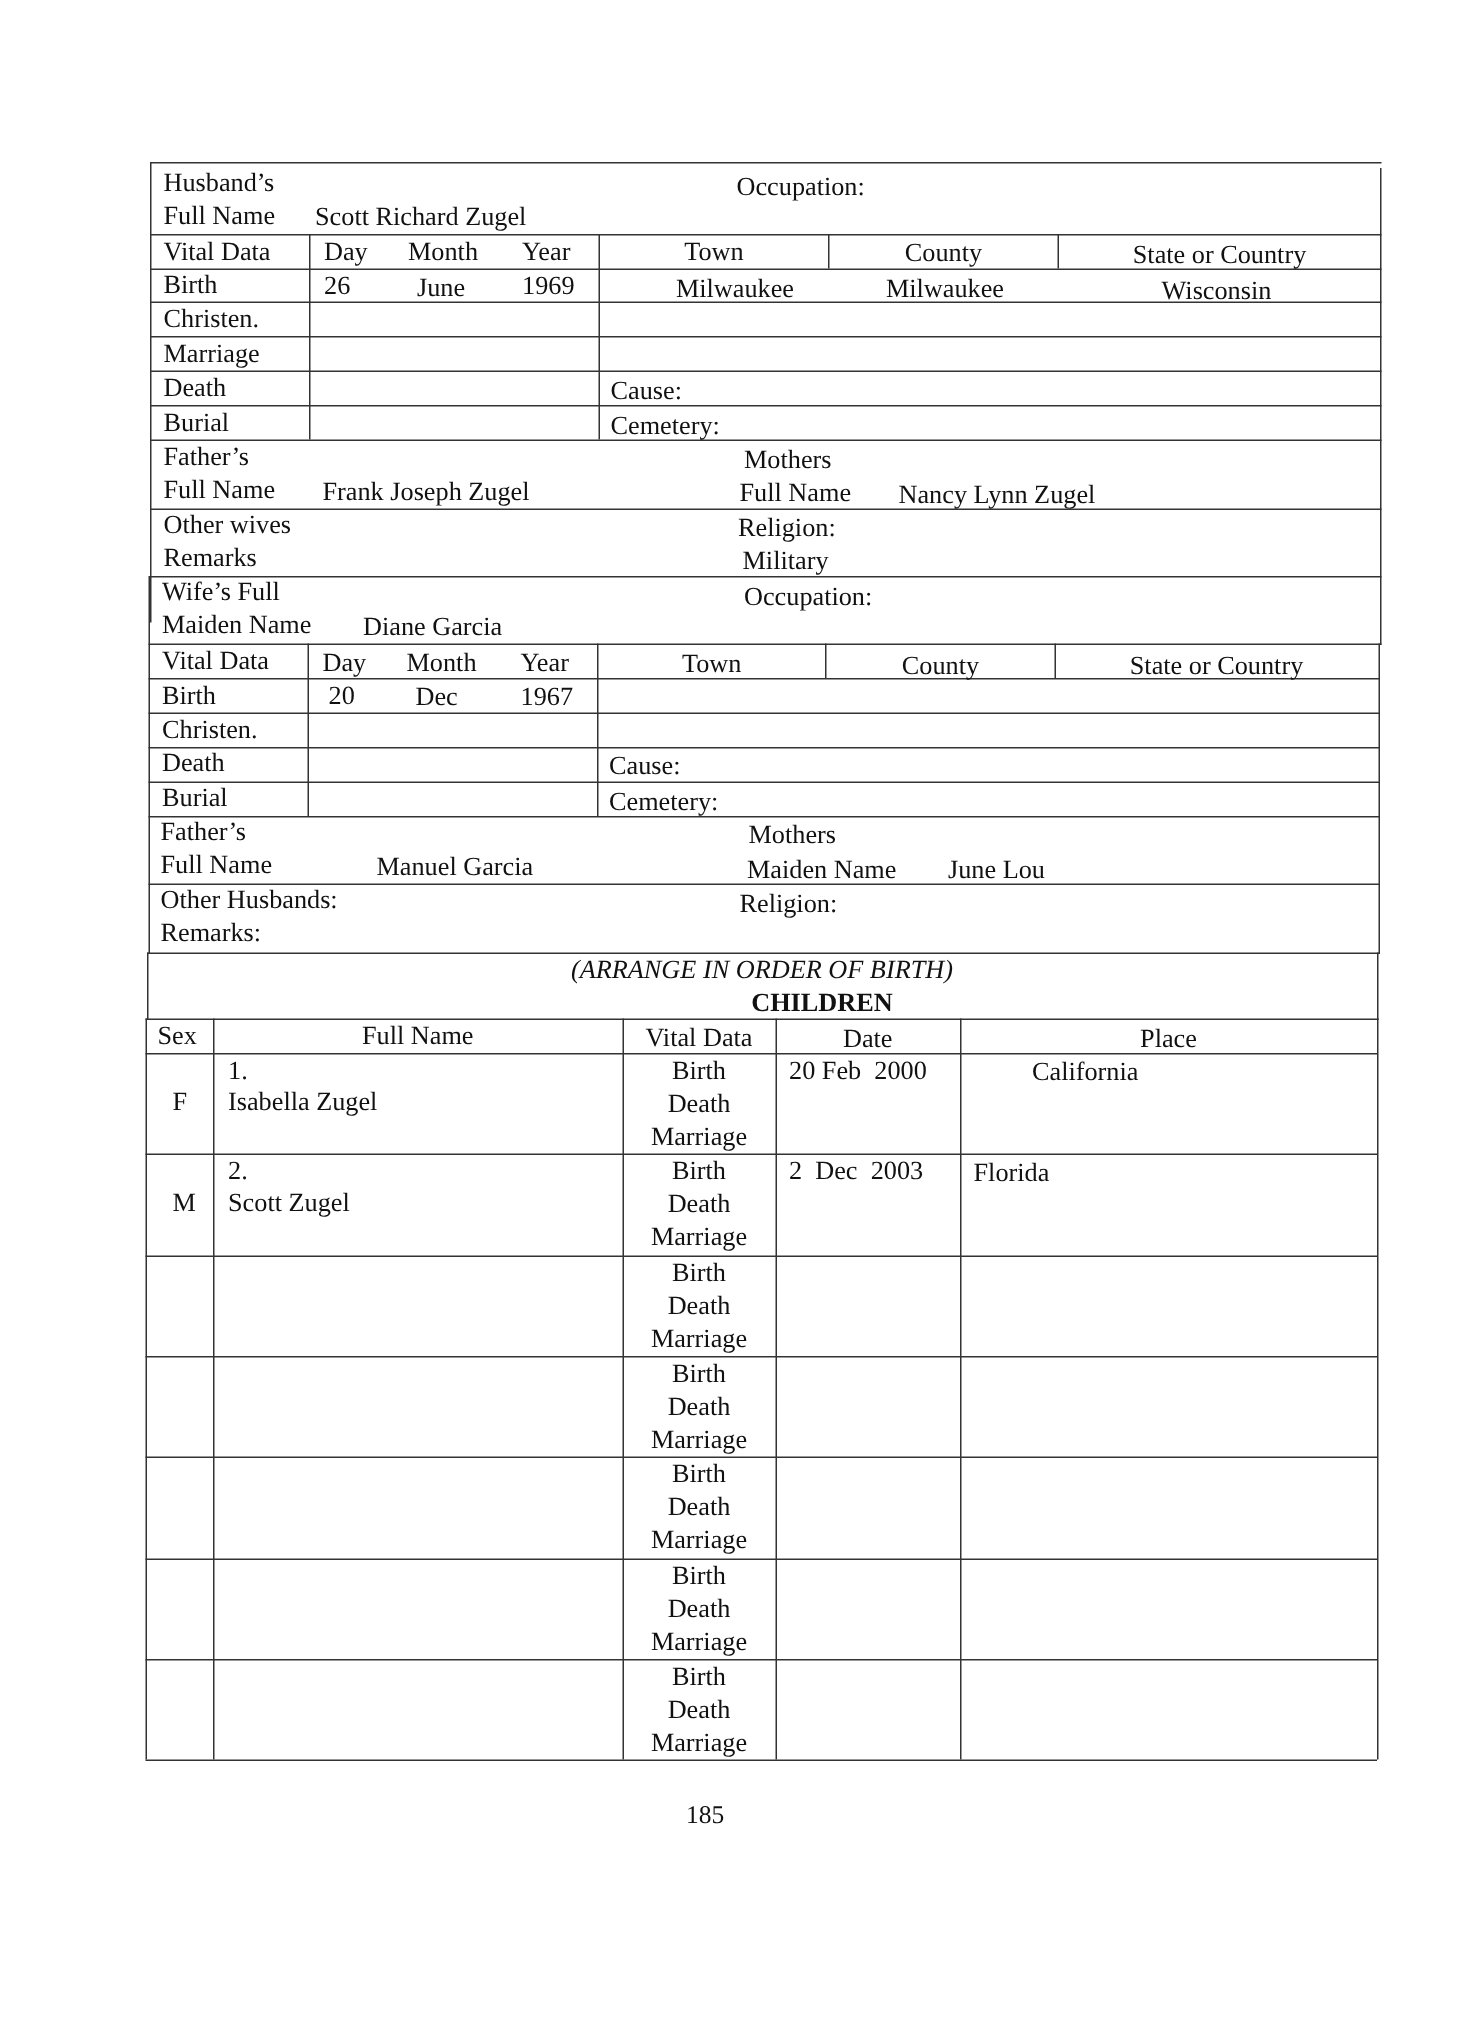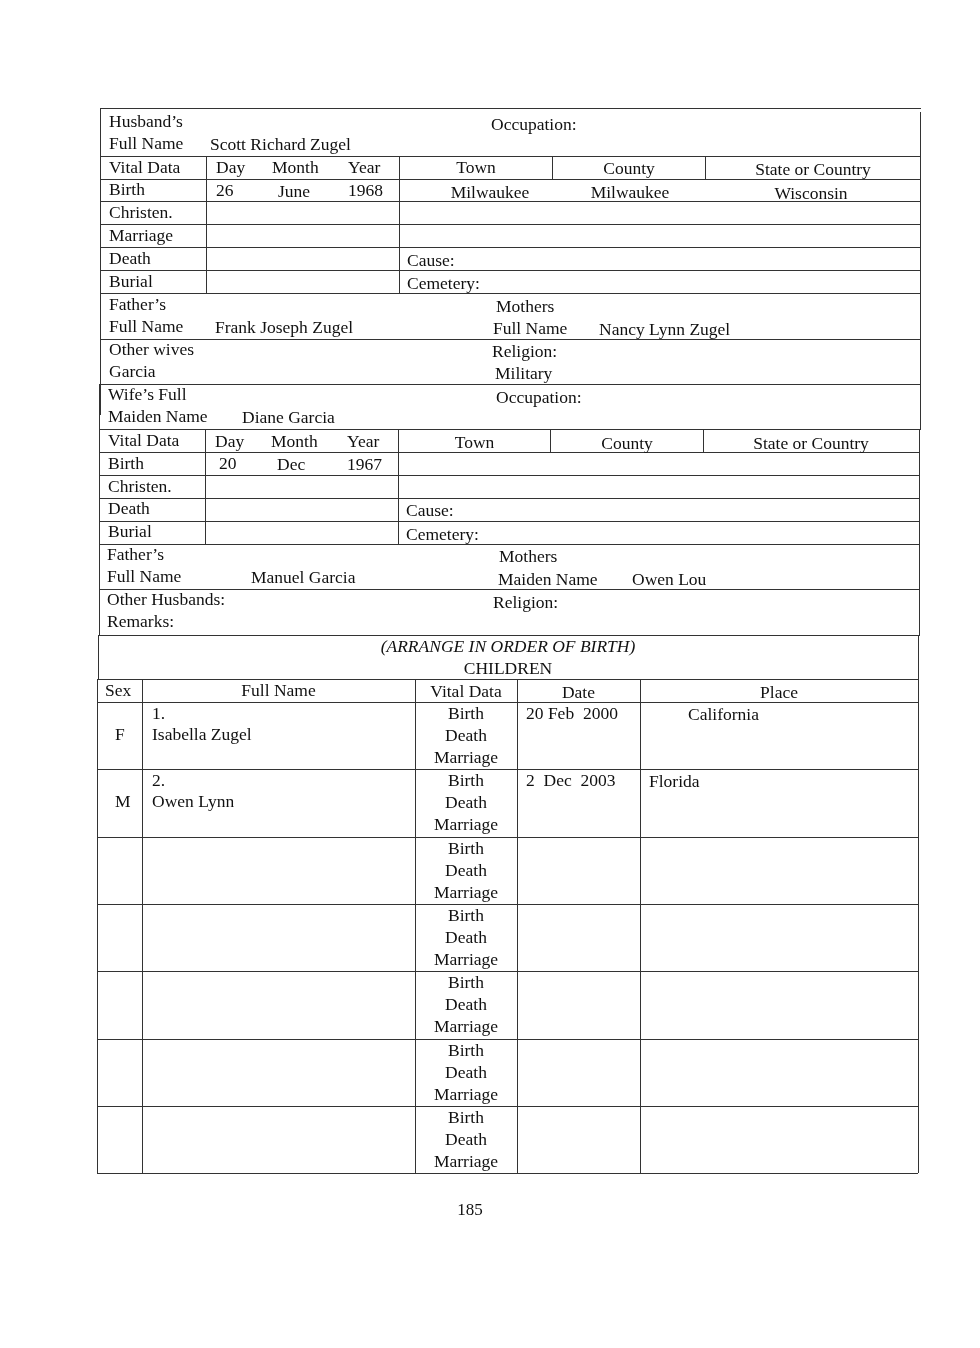--- a/index.html
+++ b/index.html
@@ -2,21 +2,21 @@
 <html><head>
 <meta charset="utf-8">
 <style>
   html, body { margin: 0; padding: 0; background: #ffffff; }
   body { width: 980px; height: 1348px; position: relative; overflow: hidden;
          font-family: "Liberation Serif", "DejaVu Serif", serif; color: #111; }
   .t { position: absolute; font-size: 17.5px; line-height: 20px; white-space: nowrap; }
   .hl { position: absolute; height: 0; border-top: 1.3px solid #333; }
   .vl { position: absolute; width: 0; border-left: 1.3px solid #333; }
   .c { text-align: center; }
-  .b { font-weight: normal; }
+  .b { font-weight: bold; padding-left: 40px; }
   .i { font-style: italic; }
   #page-num { font-size: 17px; }
 </style>
 </head>
 <body>
 
 <div id="form">
 
   <div class="hl" style="left:100px; top:108px; width:821px;"></div>
   <div class="vl" style="left:100px; top:108px; height:307px;"></div>
@@ -43,42 +43,42 @@
   <span class="t" style="left:216px; top:157px;">Day</span>
   <span class="t" style="left:272px; top:157px;">Month</span>
   <span class="t" style="left:348px; top:157px;">Year</span>
   <span class="t c" style="left:400px; top:157px; width:152px;">Town</span>
   <span class="t c" style="left:553px; top:158px; width:152px;">County</span>
   <span class="t c" style="left:706px; top:159px; width:214px;">State or Country</span>
 
   <span class="t" style="left:109px; top:179px;">Birth</span>
   <span class="t" style="left:216px; top:180px;">26</span>
   <span class="t" style="left:278px; top:181px;">June</span>
-  <span class="t" style="left:348px; top:180px;">1968</span>
+  <span class="t" style="left:348px; top:180px;">1969</span>
   <span class="t c" style="left:400px; top:182px; width:180px;">Milwaukee</span>
   <span class="t c" style="left:560px; top:182px; width:140px;">Milwaukee</span>
   <span class="t c" style="left:706px; top:183px; width:210px;">Wisconsin</span>
 
   <span class="t" style="left:109px; top:202px;">Christen.</span>
   <span class="t" style="left:109px; top:225px;">Marriage</span>
   <span class="t" style="left:109px; top:248px;">Death</span>
   <span class="t" style="left:407px; top:250px;">Cause:</span>
   <span class="t" style="left:109px; top:271px;">Burial</span>
   <span class="t" style="left:407px; top:273px;">Cemetery:</span>
 
   <span class="t" style="left:109px; top:294px;">Father’s</span>
   <span class="t" style="left:109px; top:316px;">Full Name</span>
   <span class="t" style="left:215px; top:317px;">Frank Joseph Zugel</span>
   <span class="t" style="left:496px; top:296px;">Mothers</span>
   <span class="t" style="left:493px; top:318px;">Full Name</span>
   <span class="t" style="left:599px; top:319px;">Nancy Lynn Zugel</span>
   <div class="hl" style="left:100px; top:339px; width:821px;"></div>
 
   <span class="t" style="left:109px; top:339px;">Other wives</span>
-  <span class="t" style="left:109px; top:361px;">Garcia</span>
+  <span class="t" style="left:109px; top:361px;">Remarks</span>
   <span class="t" style="left:492px; top:341px;">Religion:</span>
   <span class="t" style="left:495px; top:363px;">Military</span>
   <div class="hl" style="left:100px; top:384px; width:821px;"></div>
 
   <span class="t" style="left:108px; top:384px;">Wife’s Full</span>
   <span class="t" style="left:108px; top:406px;">Maiden Name</span>
   <span class="t" style="left:242px; top:407px;">Diane Garcia</span>
   <span class="t" style="left:496px; top:387px;">Occupation:</span>
 
   <div class="hl" style="left:99px; top:429px; width:822px;"></div>
@@ -112,21 +112,21 @@
   <span class="t" style="left:108px; top:498px;">Death</span>
   <span class="t" style="left:406px; top:500px;">Cause:</span>
   <span class="t" style="left:108px; top:521px;">Burial</span>
   <span class="t" style="left:406px; top:524px;">Cemetery:</span>
 
   <span class="t" style="left:107px; top:544px;">Father’s</span>
   <span class="t" style="left:107px; top:566px;">Full Name</span>
   <span class="t" style="left:223px; top:567px;margin-left:28px;">Manuel Garcia</span>
   <span class="t" style="left:499px; top:546px;">Mothers</span>
   <span class="t" style="left:498px; top:569px;">Maiden Name</span>
-  <span class="t" style="left:632px; top:569px;">Owen Lou</span>
+  <span class="t" style="left:632px; top:569px;">June Lou</span>
   <div class="hl" style="left:99px; top:589px; width:821px;"></div>
 
   <span class="t" style="left:107px; top:589px;">Other Husbands:</span>
   <span class="t" style="left:107px; top:611px;">Remarks:</span>
   <span class="t" style="left:493px; top:592px;">Religion:</span>
   <div class="hl" style="left:98px; top:635px; width:822px;"></div>
 
   <div class="vl" style="left:98px; top:635px; height:45px;"></div>
   <div class="vl" style="left:918px; top:635px; height:45px;"></div>
   <span class="t c i" style="left:98px; top:636px; width:820px;">(ARRANGE IN ORDER OF BIRTH)</span>
@@ -151,21 +151,21 @@
       <span class="t" style="left:152px; top:703.0px;">1.</span>
       <span class="t" style="left:152px; top:724.0px;">Isabella Zugel</span>
       <span class="t c" style="left:415px; top:703.0px; width:102px;">Birth</span>
       <span class="t c" style="left:415px; top:725.0px; width:102px;">Death</span>
       <span class="t c" style="left:415px; top:747.0px; width:102px;">Marriage</span>
       <span class="t" style="left:526px; top:703.0px; white-space:pre;">20 Feb  2000</span>
       <span class="t" style="left:688px; top:704.0px;">California</span>
       <div class="hl" style="left:97px; top:836.6px; width:821px;"></div>
       <span class="t" style="left:115px; top:791.3px;">M</span>
       <span class="t" style="left:152px; top:770.3px;">2.</span>
-      <span class="t" style="left:152px; top:791.3px;">Owen Lynn</span>
+      <span class="t" style="left:152px; top:791.3px;">Scott Zugel</span>
       <span class="t c" style="left:415px; top:770.3px; width:102px;">Birth</span>
       <span class="t c" style="left:415px; top:792.3px; width:102px;">Death</span>
       <span class="t c" style="left:415px; top:814.3px; width:102px;">Marriage</span>
       <span class="t" style="left:526px; top:770.3px; white-space:pre;">2  Dec  2003</span>
       <span class="t" style="left:649px; top:771.3px;">Florida</span>
       <div class="hl" style="left:97px; top:903.9px; width:821px;"></div>
       <span class="t" style="left:115px; top:858.6px;"></span>
       <span class="t" style="left:152px; top:837.6px;"></span>
       <span class="t" style="left:152px; top:858.6px;"></span>
       <span class="t c" style="left:415px; top:837.6px; width:102px;">Birth</span>

